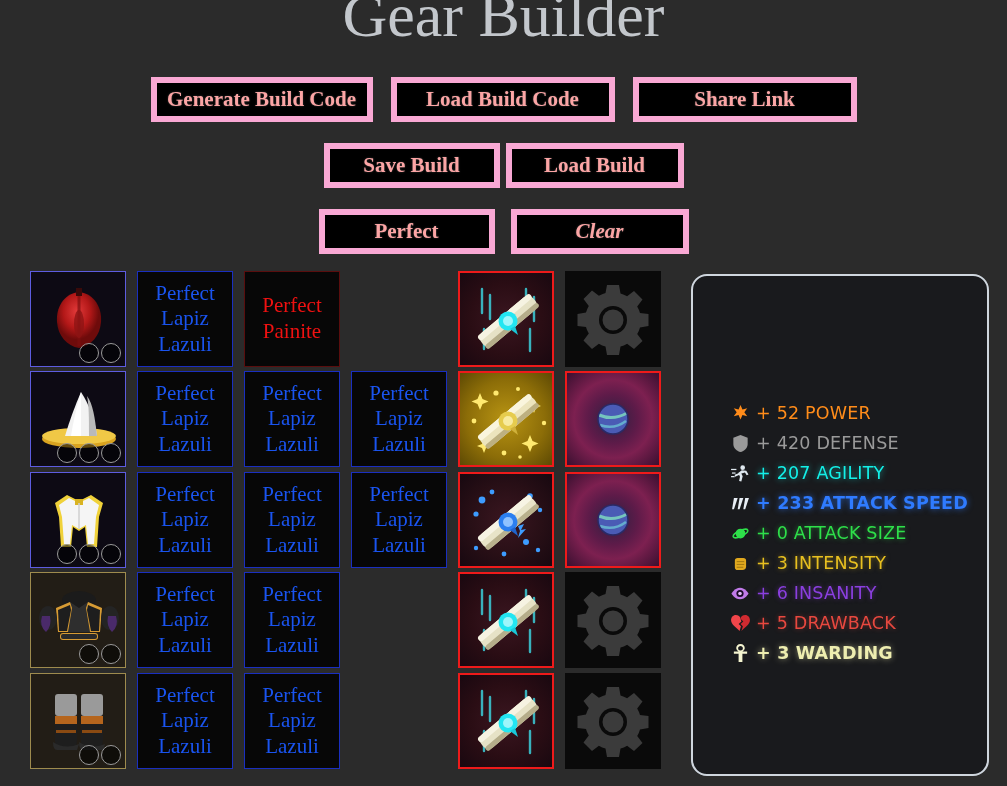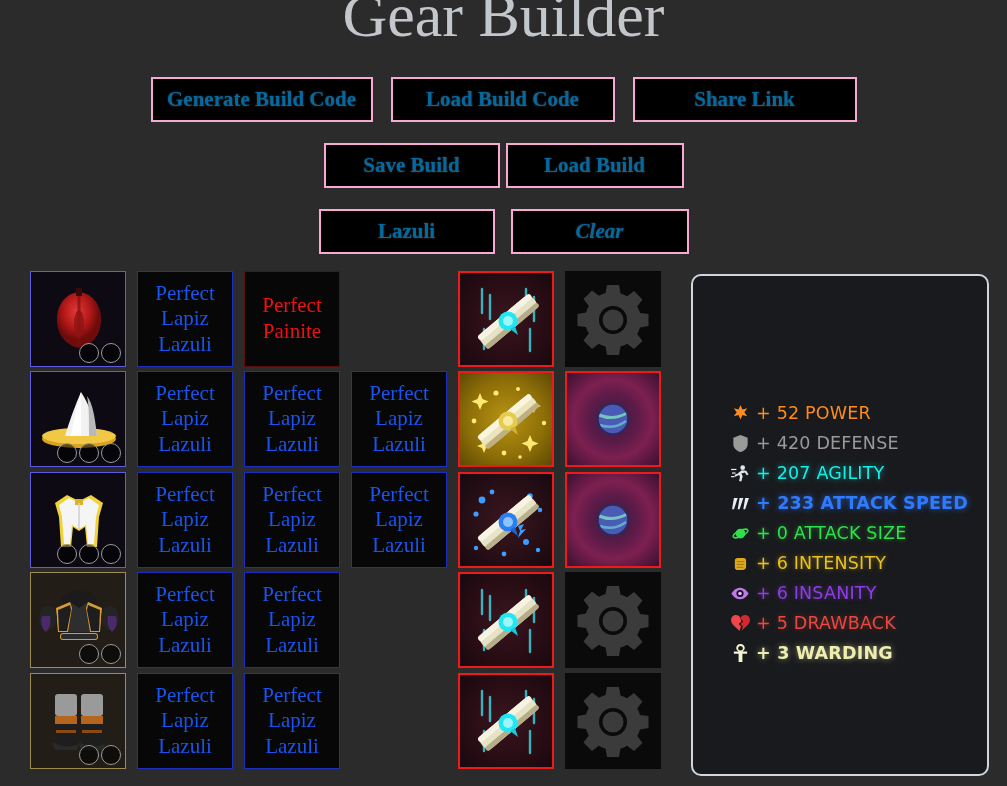--- a/index.html
+++ b/index.html
@@ -28,22 +28,22 @@
   .btn-row {
     position: absolute; left: 0; width: 1007px;
     display: flex; justify-content: center; align-items: center;
   }
   .btn-row.r1 { top: 77px; gap: 18px; }
   .btn-row.r2 { top: 143px; gap: 6px; }
   .btn-row.r3 { top: 209px; gap: 16px; }
 
   .gbtn {
     background: #000;
-    border: 2px solid #f9a8d4;
-    color: #0369a1;
+    border: 6px solid #f9a8d4;
+    color: #fca5a5;
     font-family: "Liberation Serif", "DejaVu Serif", serif;
     font-weight: bold;
     font-size: 21px;
     text-align: left;
     cursor: pointer;
     padding: 0;
     line-height: 1;
     display: flex; align-items: center; justify-content: center;
     text-shadow: 0 0 2px rgba(255,255,255,0.25);
   }
@@ -146,21 +146,21 @@
 
   .gear-ico { position:absolute; left:50%; top:50%; transform: translate(-50%,-50%); }
 
   
   .stats-panel {
     position: absolute;
     left: 691px; top: 274px;
     width: 298px; height: 502px;
     background: #191a1d;
     border: 2px solid #cfd6de;
-    border-radius: 10px;
+    border-radius: 16px;
     padding: 0;
   }
   .stats-list {
     position: absolute;
     left: 36px; top: 122px;
     width: 260px;
   }
   .stat-line {
     display: flex;
     align-items: center;
@@ -198,21 +198,21 @@
     <button class="gbtn w-load">Load Build Code</button>
     <button class="gbtn w-share">Share Link</button>
   </div>
 
   <div class="btn-row r2">
     <button class="gbtn w-save">Save Build</button>
     <button class="gbtn w-lb">Load Build</button>
   </div>
 
   <div class="btn-row r3">
-    <button class="gbtn w-rand">Lazuli</button>
+    <button class="gbtn w-rand">Perfect</button>
     <button class="gbtn w-clear">Clear</button>
   </div>
 
   <div class="grid-area">
 
     <div class="row r1">
       <div class="item-slot">
         <div class="item-art">
           <svg width="72" height="72" viewBox="0 0 72 72">
             <defs>
@@ -546,21 +546,21 @@
         <span class="stat-ico">
           <svg width="16" height="15" viewBox="0 0 17 16">
             <path fill="#e0a81e" d="M3 5 q0 -3 3 -3 h6 q3 0 3 3 v6 q0 4 -4 4 h-5 q-3 0 -3 -3 z"></path>
             <g stroke="#9c7410" stroke-width="1">
                 <line x1="5" y1="6" x2="13" y2="6"></line>
                 <line x1="5" y1="9" x2="13" y2="9"></line>
                 <line x1="5" y1="12" x2="12" y2="12"></line>
               </g>
           </svg>
         </span>
-        <span class="stat-txt s-int">+ 6 INTENSITY</span>
+        <span class="stat-txt s-int">+ 3 INTENSITY</span>
       </div>
 
       <div class="stat-line">
         <span class="stat-ico">
           <svg width="18" height="13" viewBox="0 0 20 13">
             <path d="M10 0 C16 0 19.5 6.5 19.5 6.5 C19.5 6.5 16 13 10 13 C4 13 .5 6.5 .5 6.5 C.5 6.5 4 0 10 0z" fill="#c07ae8"></path>
             <circle cx="10" cy="6.5" r="4" fill="#1a0a28"></circle>
             <circle cx="10" cy="6.5" r="2" fill="#e0b8f5"></circle>
           </svg>
         </span>

